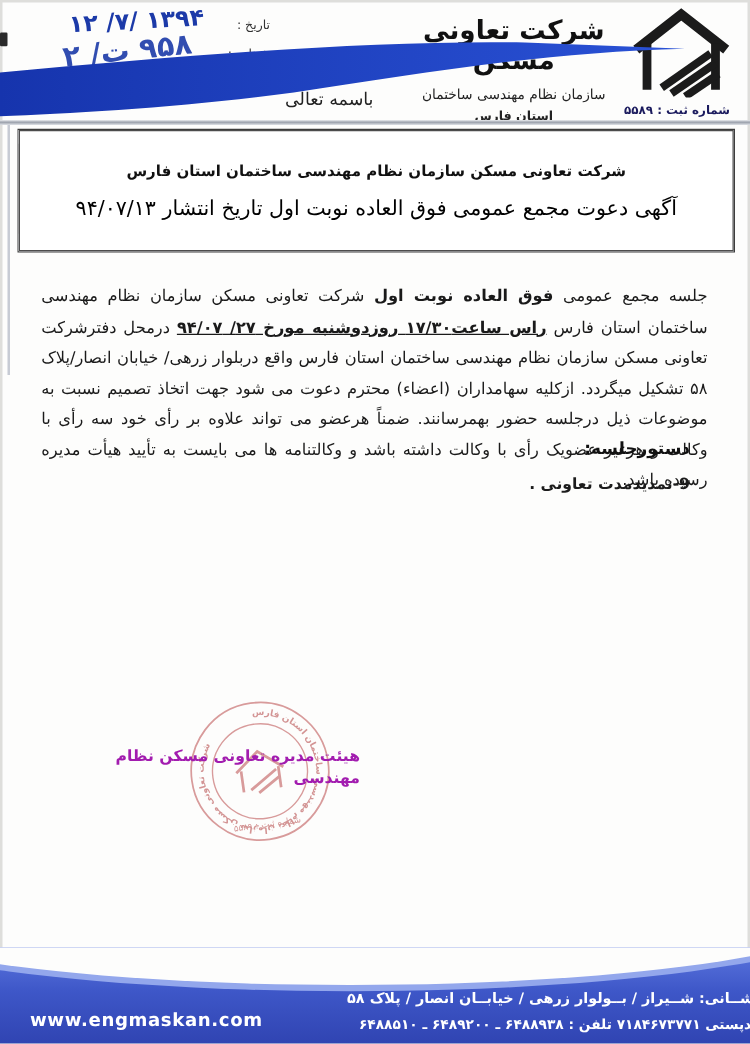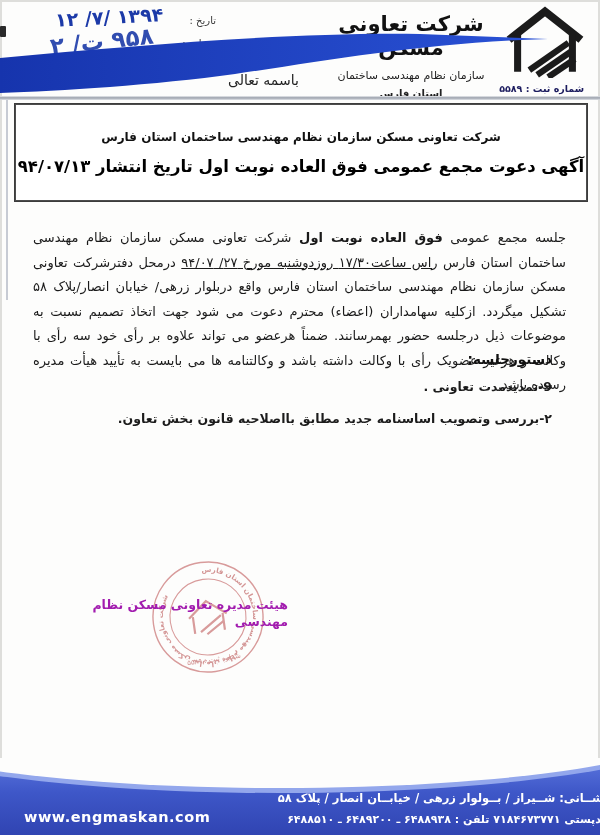--- a/index.html
+++ b/index.html
@@ -22,26 +22,26 @@
   .reg{position:absolute;top:83px;right:16px;font-size:9.5px;font-weight:bold;color:#1b1b5e;direction:rtl;}
   .grayrule{position:absolute;top:96px;left:0;width:600px;height:4px;
             background:linear-gradient(180deg,#eceef1,#9aa0ab 45%,#dfe2e7);}
   
   .tbox{position:absolute;top:103px;left:14px;right:12px;height:97px;border:1px solid #3c3c3c;background:#fff;}
   .tbox .bevel{position:absolute;inset:0;border-style:solid;border-width:11px 13px 14px 13px;
                border-color:#f3f5f8 #dde0e6 #b2b7c2 #eceef2;}
   .tbox .inner{position:absolute;inset:0;border:1px solid #4c4c4c;display:flex;flex-direction:column;
                align-items:center;justify-content:center;direction:rtl;background:#fff;}
   .tbox .t1{font-size:12px;font-weight:bold;color:#111;}
-  .tbox .t2{font-size:16.5px;font-weight:bold;color:#000;margin-top:13px;}
+  .tbox .t2{font-size:16.5px;font-weight:normal;color:#000;margin-top:13px;}
   
   .bodytext{position:absolute;top:213px;right:34px;left:33px;direction:rtl;text-align:justify;
             font-size:13px;line-height:24.5px;color:#1a1a1a;}
   .bodytext .b{font-weight:bold;}
-  .bodytext .u{font-weight:normal;text-decoration:underline;}
+  .bodytext .u{font-weight:bold;text-decoration:underline;}
   .section{position:absolute;right:48px;left:33px;direction:rtl;color:#111;}
   .sec-agenda{top:351px;}
   .sec-notice{top:466px;}
   .sec-h{font-size:13.5px;font-weight:bold;margin-bottom:4px;}
   .sec-i{font-size:12.5px;font-weight:bold;line-height:24px;margin-top:8px;color:#1c1c1c;}
   
   .stamp{position:absolute;top:558px;left:149px;width:118px;height:118px;opacity:.8;transform:rotate(-8deg);}
   .sig{position:absolute;top:596px;left:78px;width:210px;text-align:right;direction:rtl;
        font-size:12.5px;font-weight:bold;color:#a21caf;line-height:17px;}
   
@@ -111,21 +111,20 @@
       <div class="t1">شرکت تعاونی مسکن سازمان نظام مهندسی ساختمان استان فارس</div>
       <div class="t2">آگهی دعوت مجمع عمومی فوق العاده نوبت اول تاریخ انتشار ۹۴/۰۷/۱۳</div>
     </div>
   </div>
 
   <p class="bodytext"><span>جلسه مجمع عمومی </span><span class="b">فوق العاده نوبت اول</span><span> شرکت تعاونی مسکن سازمان نظام مهندسی ساختمان استان فارس </span><span class="u">راس ساعت۱۷/۳۰ روزدوشنبه مورخ ۲۷/ ۹۴/۰۷</span><span> درمحل دفترشرکت تعاونی مسکن سازمان نظام مهندسی ساختمان استان فارس واقع دربلوار زرهی/ خیابان انصار/پلاک ۵۸ تشکیل میگردد. ازکلیه سهامداران (اعضاء) محترم دعوت می شود جهت اتخاذ تصمیم نسبت به موضوعات ذیل درجلسه حضور بهمرسانند. ضمناً هرعضو می تواند علاوه بر رأی خود سه رأی با وکالت و هرغیر عضویک رأی با وکالت داشته باشد و وکالتنامه ها می بایست به تأیید هیأت مدیره رسیده باشد.</span></p>
 
   <div class="section sec-agenda">
     <div class="sec-h">دستورجلسه:</div>
     <div class="sec-i">9-تمدیدمدت تعاونی .</div>
-    <div class="sec-i">۲-بررسی وتصویب اساسنامه جدید مطابق بااصلاحیه قانون بخش تعاون.</div>
   </div>
 
 
   <svg class="stamp" viewBox="0 0 118 118">
     <circle cx="59" cy="59" r="55" fill="none" stroke="#cf8383" stroke-width="1.4"></circle>
     <circle cx="59" cy="59" r="38" fill="none" stroke="#cf8383" stroke-width="1.1"></circle>
     <path id="ringpath" d="M59,14 a45,45 0 1,1 -0.01,0" fill="none"></path>
     <text font-size="7.2" fill="#c97b7b" font-weight="bold">
       <textPath href="#ringpath">شرکت تعاونی مسکن سازمان نظام مهندسی ساختمان استان فارس</textPath>
     </text>

